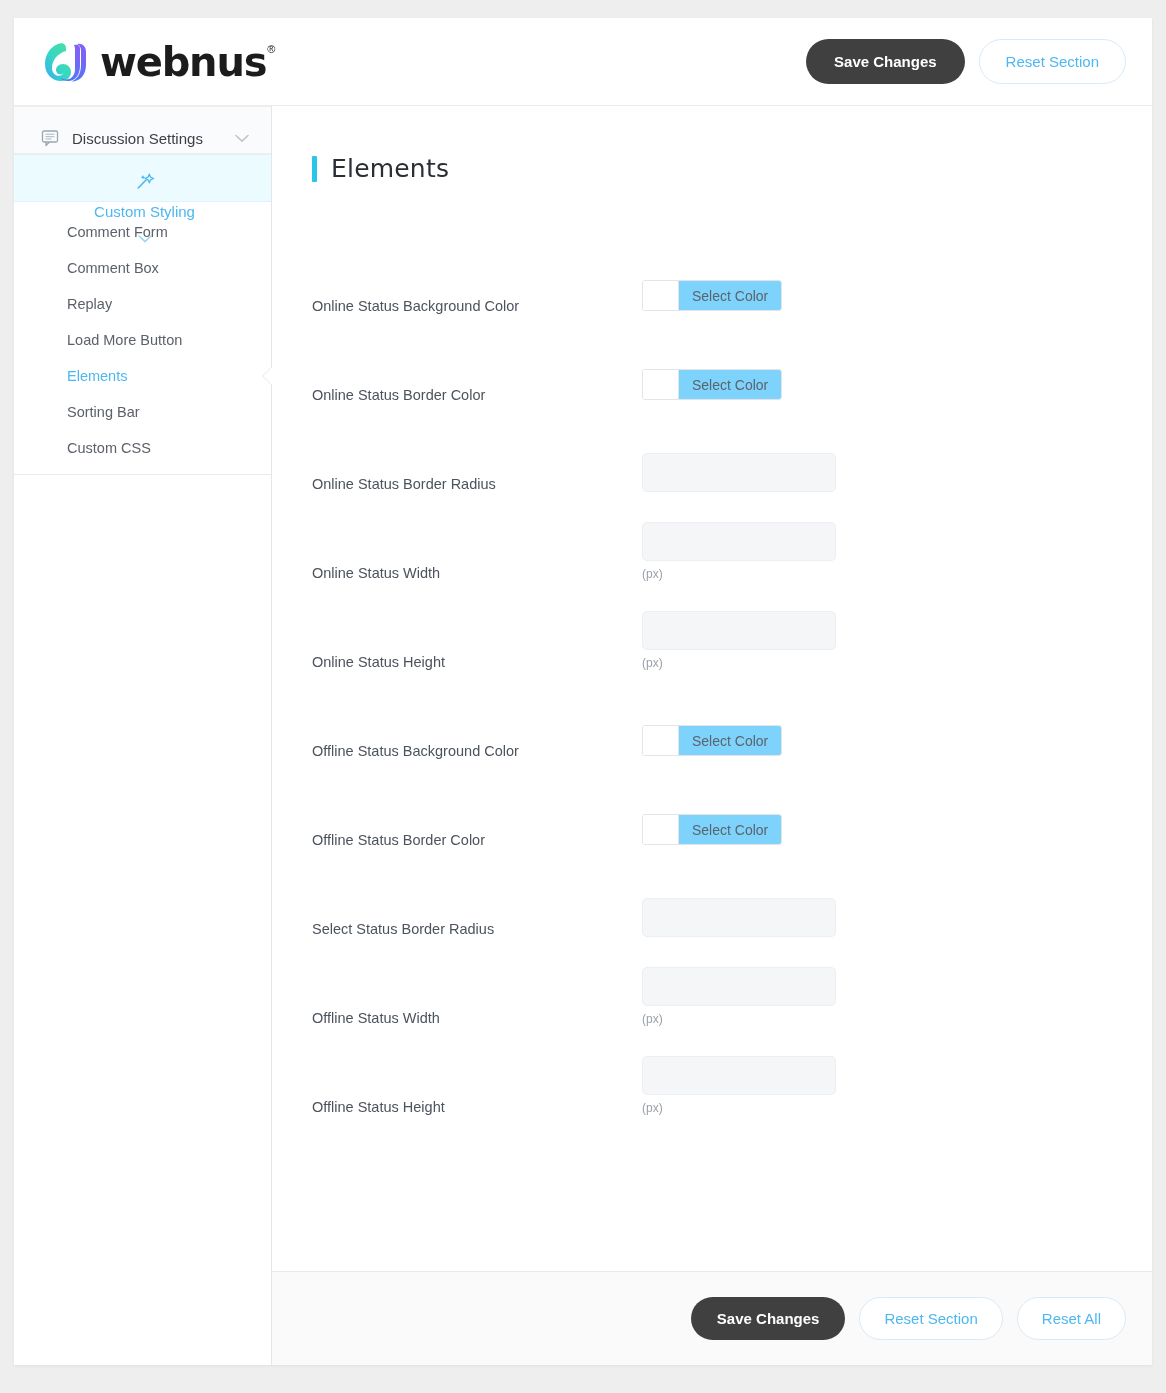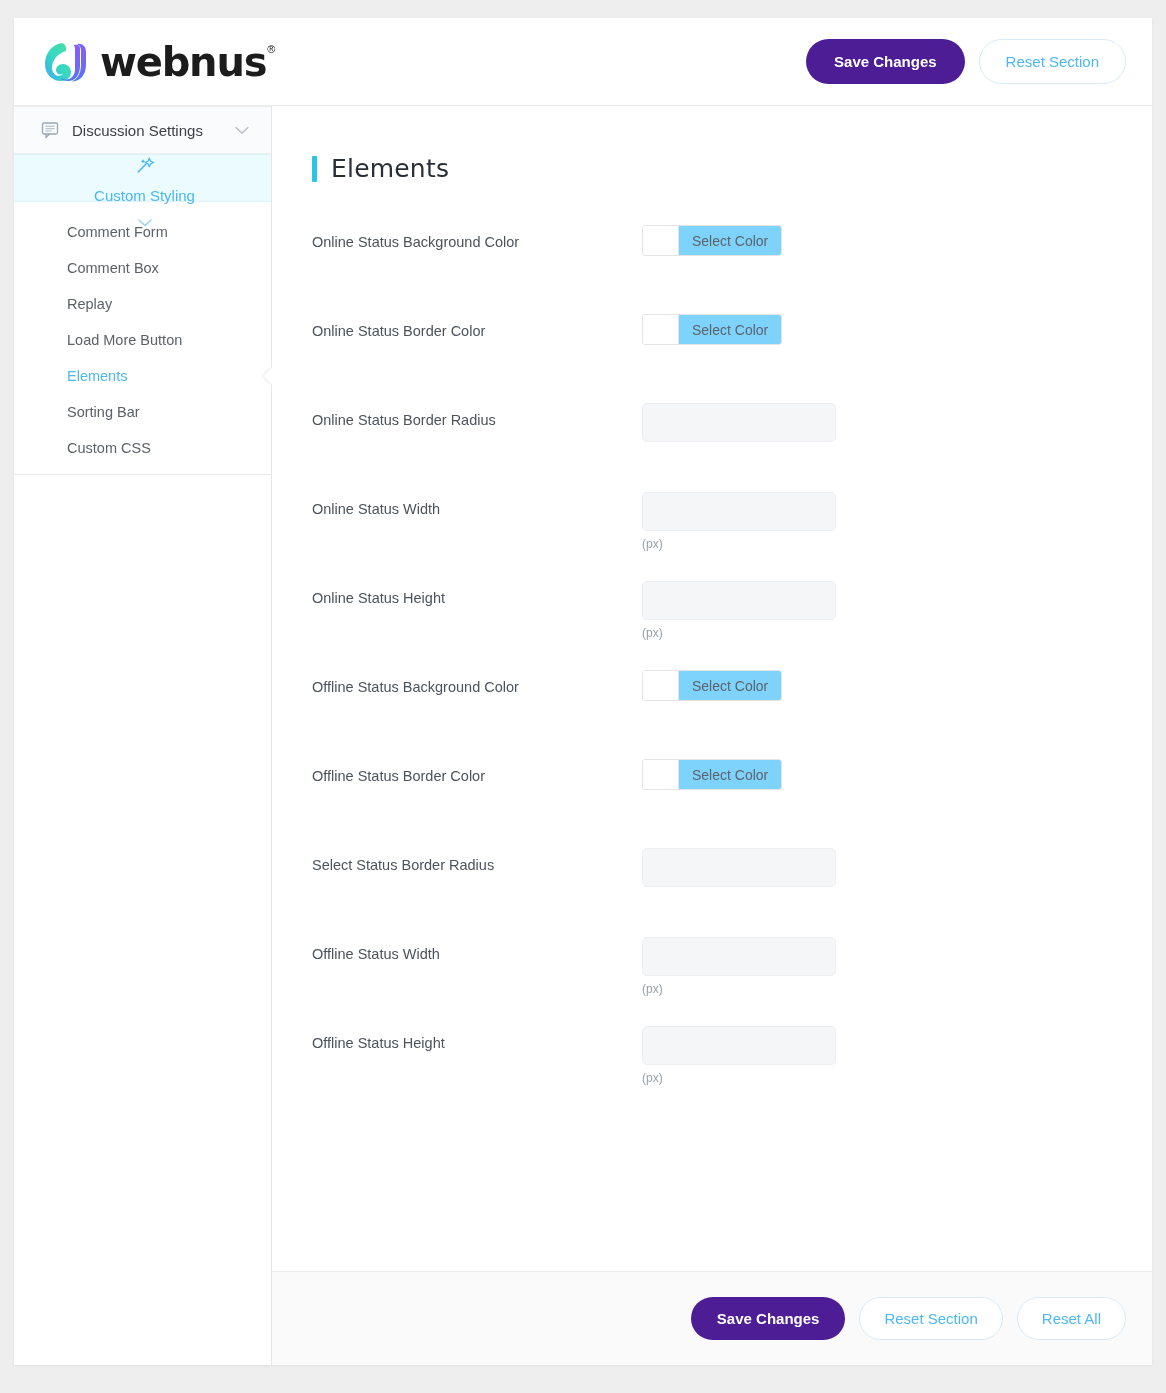--- a/index.html
+++ b/index.html
@@ -68,21 +68,21 @@
   .btn {
     border: none;
     outline: none;
     cursor: pointer;
     font-family: "Liberation Sans", sans-serif;
     font-size: 15px;
     border-radius: 30px;
     white-space: nowrap;
   }
   .btn-primary {
-    background: #4c1d95;
+    background: #404040;
     color: #ffffff;
     padding: 14px 28px;
     font-weight: 700;
   }
   .btn-outline {
     background: #ffffff;
     color: #4cb8f0;
     border: 1px solid #d9eaf6;
     padding: 13px 26px;
     font-weight: 400;
@@ -101,21 +101,21 @@
     flex: 0 0 258px;
     background: #ffffff;
     border-right: 1px solid #e6e6e6;
     position: relative;
   }
   .nav-group {
     display: flex;
     align-items: center;
     gap: 12px;
     height: 48px;
-    padding: 0 22px 0 26px;
+    padding: 16px 22px 0 26px;
     background: #fafbfc;
     border-bottom: 1px solid #eeeeee;
     border-top: 1px solid #eeeeee;
     cursor: pointer;
   }
   .nav-group.active {
     background: #ecfbff;
     border-top: 1px solid #ddf3fb;
     border-bottom: 1px solid #ddf3fb;
     flex-direction: column;
@@ -186,21 +186,21 @@
   .section-title h2 {
     font-size: 25px;
     font-weight: 400;
     color: #2a2f36;
     letter-spacing: .2px;
     font-family: "DejaVu Sans", sans-serif;
   }
 
   .field-row {
     display: flex;
-    align-items: flex-start;
+    align-items: flex-end;
     min-height: 89px;
   }
   .field-label {
     width: 330px;
     flex: 0 0 330px;
     font-size: 14.5px;
     color: #4c535d;
     padding-top: 9px;
   }
   .field-ctl { flex: 1 1 auto; }

